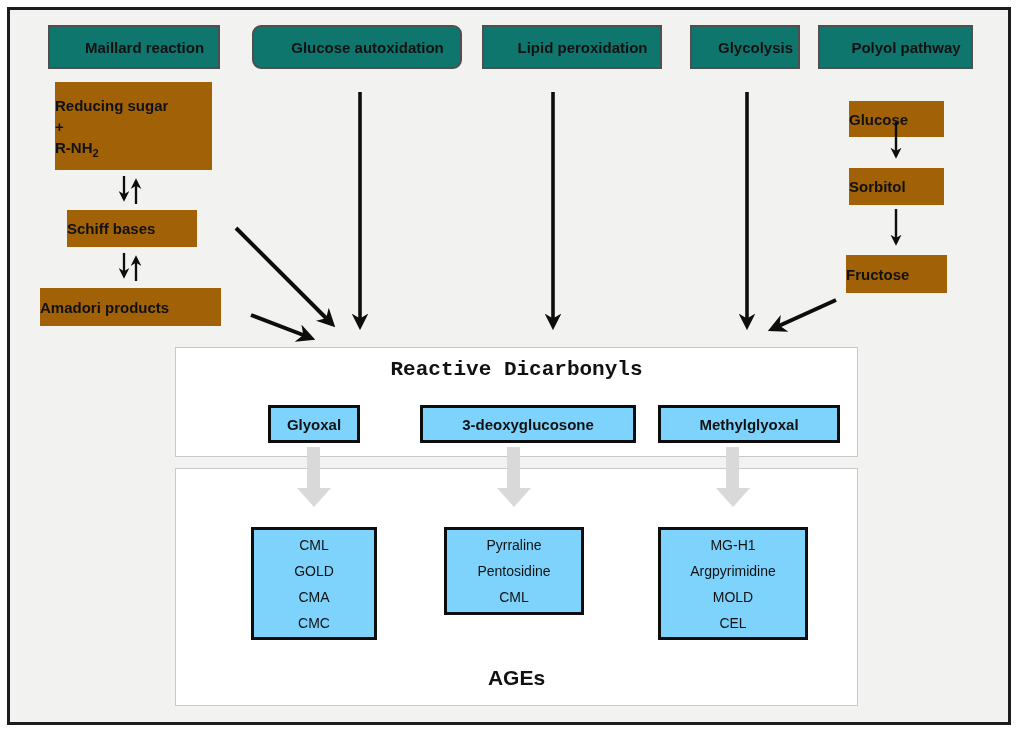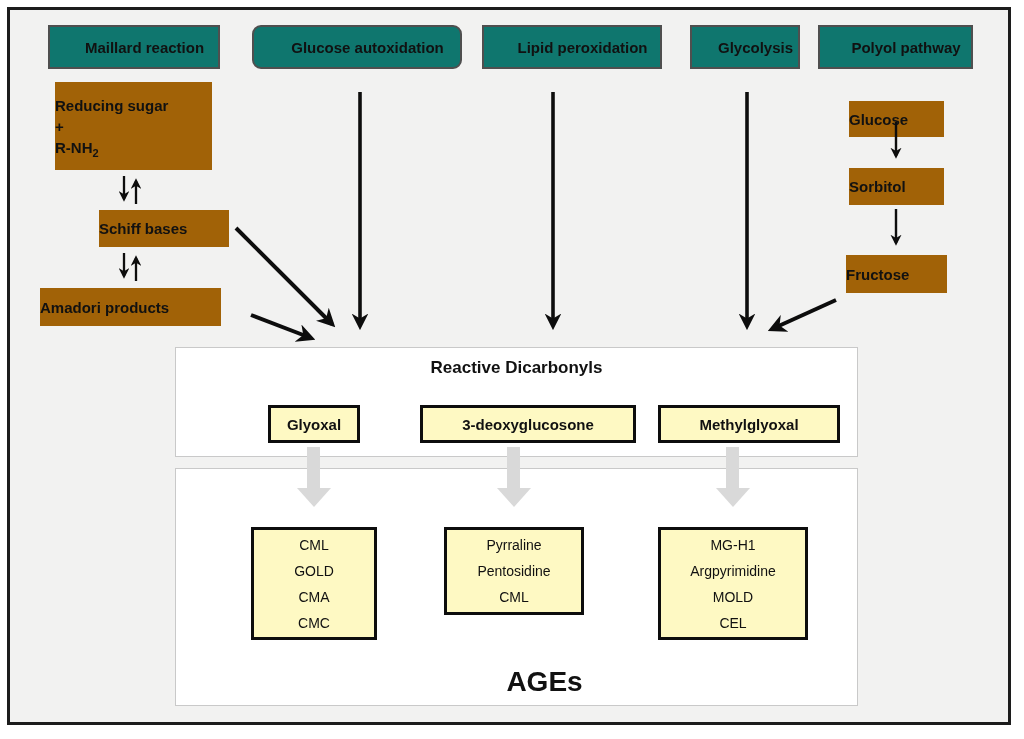--- a/index.html
+++ b/index.html
@@ -12,21 +12,21 @@
        display:flex;align-items:center;justify-content:center;
        font-weight:bold;font-size:15px;z-index:3;padding-left:21px;}
   .gbox{position:absolute;background:#a16207;box-sizing:border-box;
         display:flex;flex-direction:column;align-items:flex-start;justify-content:center;
         font-weight:bold;font-size:15px;text-align:center;line-height:21px;z-index:3;}
   .gbox sub{font-size:11px;line-height:0;}
   .panel{position:absolute;left:175px;width:683px;background:#ffffff;
          border:1px solid #c9c9c9;box-sizing:border-box;z-index:1;}
   .panel-title{position:absolute;left:175px;width:683px;text-align:center;
          font-weight:bold;z-index:3;}
-  .bbox{position:absolute;background:#fef9c3;border:3px solid #0d0d0d;box-sizing:border-box;
+  .bbox{position:absolute;background:#7dd3fc;border:3px solid #0d0d0d;box-sizing:border-box;
         display:flex;flex-direction:column;align-items:center;justify-content:center;
         text-align:center;z-index:3;}
   .bbox.bold{font-weight:bold;font-size:15px;}
   .bbox.lines{font-size:14px;line-height:26px;font-weight:normal;}
   .gray-stem{position:absolute;width:13px;background:#d9d9d9;z-index:2;}
   .gray-head{position:absolute;width:0;height:0;border-left:17px solid transparent;
         border-right:17px solid transparent;border-top:19px solid #d9d9d9;z-index:2;}
   .overlay{position:absolute;left:0;top:0;z-index:4;pointer-events:none;}
 </style>
 </head>
@@ -40,29 +40,29 @@
   <div class="hdr" style="left:252px;width:210px;border-radius:9px;">Glucose autoxidation</div>
   <div class="hdr" style="left:482px;width:180px;">Lipid peroxidation</div>
   <div class="hdr" style="left:690px;width:110px;">Glycolysis</div>
   <div class="hdr" style="left:818px;width:155px;">Polyol pathway</div>
 
   <div class="gbox" style="left:55px;top:82px;width:157px;height:88px;">
     <div>Reducing sugar</div>
     <div>+</div>
     <div><span>R-NH</span><sub>2</sub></div>
   </div>
-  <div class="gbox" style="left:67px;top:210px;width:130px;height:37px;margin-left:32px;">Schiff bases</div>
+  <div class="gbox" style="left:67px;top:210px;width:130px;height:37px;">Schiff bases</div>
   <div class="gbox" style="left:40px;top:288px;width:181px;height:38px;">Amadori products</div>
 
   <div class="gbox" style="left:849px;top:83px;width:95px;height:36px;margin-top:18px;">Glucose</div>
   <div class="gbox" style="left:849px;top:168px;width:95px;height:37px;">Sorbitol</div>
   <div class="gbox" style="left:846px;top:255px;width:101px;height:38px;">Fructose</div>
 
   <div class="panel" style="top:347px;height:110px;"></div>
-  <div class="panel-title" style="top:358px;font-size:17px;">Reactive Dicarbonyls</div>
+  <div class="panel-title" style="top:358px;font-size:21px;font-family:Liberation Mono, monospace;">Reactive Dicarbonyls</div>
   <div class="bbox bold" style="left:268px;top:405px;width:92px;height:38px;">Glyoxal</div>
   <div class="bbox bold" style="left:420px;top:405px;width:216px;height:38px;">3-deoxyglucosone</div>
   <div class="bbox bold" style="left:658px;top:405px;width:182px;height:38px;">Methylglyoxal</div>
 
   <div class="panel" style="top:468px;height:238px;"></div>
 
   <div class="gray-stem" style="left:307px;top:447px;height:42px;"></div>
   <div class="gray-head" style="left:297px;top:488px;"></div>
   <div class="gray-stem" style="left:507px;top:447px;height:42px;"></div>
   <div class="gray-head" style="left:497px;top:488px;"></div>
@@ -79,21 +79,21 @@
     <div>Pyrraline</div>
     <div>Pentosidine</div>
     <div>CML</div>
   </div>
   <div class="bbox lines" style="left:658px;top:527px;width:150px;height:113px;">
     <div>MG-H1</div>
     <div>Argpyrimidine</div>
     <div>MOLD</div>
     <div>CEL</div>
   </div>
-  <div class="panel-title" style="top:666px;font-size:28px;padding-left:28px;">AGEs</div>
+  <div class="panel-title" style="top:666px;font-size:21px;">AGEs</div>
 
   <svg class="overlay" width="1024" height="739" viewBox="0 0 1024 739">
     <defs>
       <marker id="ah" viewBox="0 0 10 10" refX="7.5" refY="5" markerWidth="4.6" markerHeight="4.6" orient="auto-start-reverse">
         <path d="M0,0 L10,5 L0,10 L3,5 z" fill="#0d0d0d"></path>
       </marker>
     </defs>
 
     <line x1="360" y1="92" x2="360" y2="326" stroke="#0d0d0d" stroke-width="3.6" marker-end="url(#ah)"></line>
     <line x1="553" y1="92" x2="553" y2="326" stroke="#0d0d0d" stroke-width="3.6" marker-end="url(#ah)"></line>

